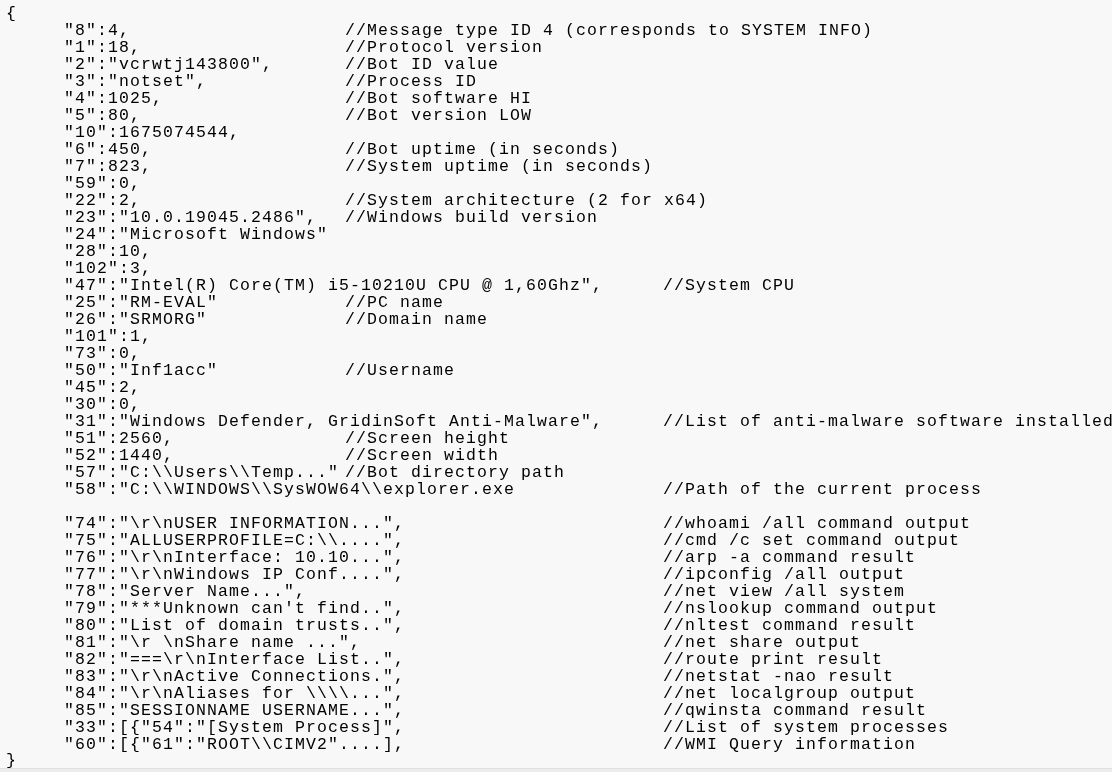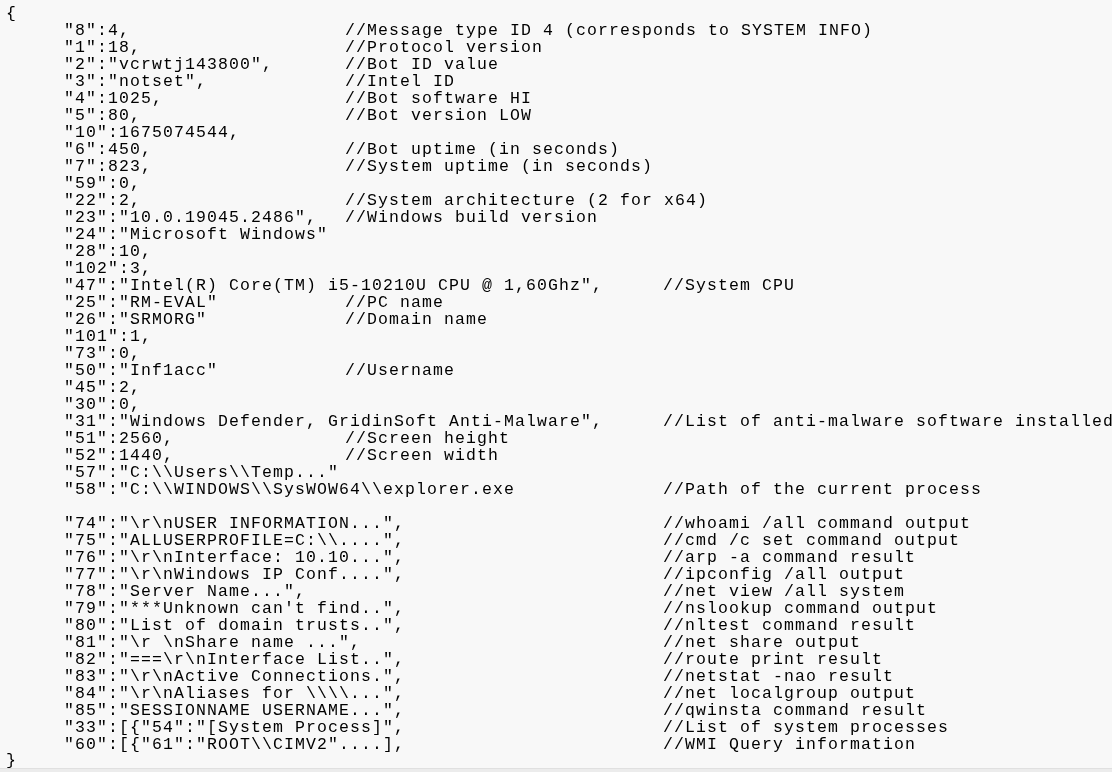--- a/index.html
+++ b/index.html
@@ -34,21 +34,21 @@
 <body>
 
 <div class="code">
   <div class="ln" style="top:5px">
     <span class="brace">{</span>
   </div>
   <div id="lines">
       <div class="ln" style="top: 22px;"><span class="key">"8":4,</span><span class="c1">//Message type ID 4 (corresponds to SYSTEM INFO)</span></div>
       <div class="ln" style="top: 39px;"><span class="key">"1":18,</span><span class="c1">//Protocol version</span></div>
       <div class="ln" style="top: 56px;"><span class="key">"2":"vcrwtj143800",</span><span class="c1">//Bot ID value</span></div>
-      <div class="ln" style="top: 73px;"><span class="key">"3":"notset",</span><span class="c1">//Intel ID</span></div>
+      <div class="ln" style="top: 73px;"><span class="key">"3":"notset",</span><span class="c1">//Process ID</span></div>
       <div class="ln" style="top: 90px;"><span class="key">"4":1025,</span><span class="c1">//Bot software HI</span></div>
       <div class="ln" style="top: 107px;"><span class="key">"5":80,</span><span class="c1">//Bot version LOW</span></div>
       <div class="ln" style="top: 124px;"><span class="key">"10":1675074544,</span></div>
       <div class="ln" style="top: 141px;"><span class="key">"6":450,</span><span class="c1">//Bot uptime (in seconds)</span></div>
       <div class="ln" style="top: 158px;"><span class="key">"7":823,</span><span class="c1">//System uptime (in seconds)</span></div>
       <div class="ln" style="top: 175px;"><span class="key">"59":0,</span></div>
       <div class="ln" style="top: 192px;"><span class="key">"22":2,</span><span class="c1">//System architecture (2 for x64)</span></div>
       <div class="ln" style="top: 209px;"><span class="key">"23":"10.0.19045.2486",</span><span class="c1">//Windows build version</span></div>
       <div class="ln" style="top: 226px;"><span class="key">"24":"Microsoft Windows"</span></div>
       <div class="ln" style="top: 243px;"><span class="key">"28":10,</span></div>
@@ -57,21 +57,21 @@
       <div class="ln" style="top: 294px;"><span class="key">"25":"RM-EVAL"</span><span class="c1">//PC name</span></div>
       <div class="ln" style="top: 311px;"><span class="key">"26":"SRMORG"</span><span class="c1">//Domain name</span></div>
       <div class="ln" style="top: 328px;"><span class="key">"101":1,</span></div>
       <div class="ln" style="top: 345px;"><span class="key">"73":0,</span></div>
       <div class="ln" style="top: 362px;"><span class="key">"50":"Inf1acc"</span><span class="c1">//Username</span></div>
       <div class="ln" style="top: 379px;"><span class="key">"45":2,</span></div>
       <div class="ln" style="top: 396px;"><span class="key">"30":0,</span></div>
       <div class="ln" style="top: 413px;"><span class="key">"31":"Windows Defender, GridinSoft Anti-Malware",</span><span class="c2">//List of anti-malware software installed</span></div>
       <div class="ln" style="top: 430px;"><span class="key">"51":2560,</span><span class="c1">//Screen height</span></div>
       <div class="ln" style="top: 447px;"><span class="key">"52":1440,</span><span class="c1">//Screen width</span></div>
-      <div class="ln" style="top: 464px;"><span class="key">"57":"C:\\Users\\Temp..."</span></div>
+      <div class="ln" style="top: 464px;"><span class="key">"57":"C:\\Users\\Temp..."</span><span class="c1">//Bot directory path</span></div>
       <div class="ln" style="top: 481px;"><span class="key">"58":"C:\\WINDOWS\\SysWOW64\\explorer.exe</span><span class="c2">//Path of the current process</span></div>
       <div class="ln" style="top: 498px;"><span class="key"></span></div>
       <div class="ln" style="top: 515px;"><span class="key">"74":"\r\nUSER INFORMATION...",</span><span class="c2">//whoami /all command output</span></div>
       <div class="ln" style="top: 532px;"><span class="key">"75":"ALLUSERPROFILE=C:\\....",</span><span class="c2">//cmd /c set command output</span></div>
       <div class="ln" style="top: 549px;"><span class="key">"76":"\r\nInterface: 10.10...",</span><span class="c2">//arp -a command result</span></div>
       <div class="ln" style="top: 566px;"><span class="key">"77":"\r\nWindows IP Conf....",</span><span class="c2">//ipconfig /all output</span></div>
       <div class="ln" style="top: 583px;"><span class="key">"78":"Server Name...",</span><span class="c2">//net view /all system</span></div>
       <div class="ln" style="top: 600px;"><span class="key">"79":"***Unknown can't find..",</span><span class="c2">//nslookup command output</span></div>
       <div class="ln" style="top: 617px;"><span class="key">"80":"List of domain trusts..",</span><span class="c2">//nltest command result</span></div>
       <div class="ln" style="top: 634px;"><span class="key">"81":"\r \nShare name ...",</span><span class="c2">//net share output</span></div>

